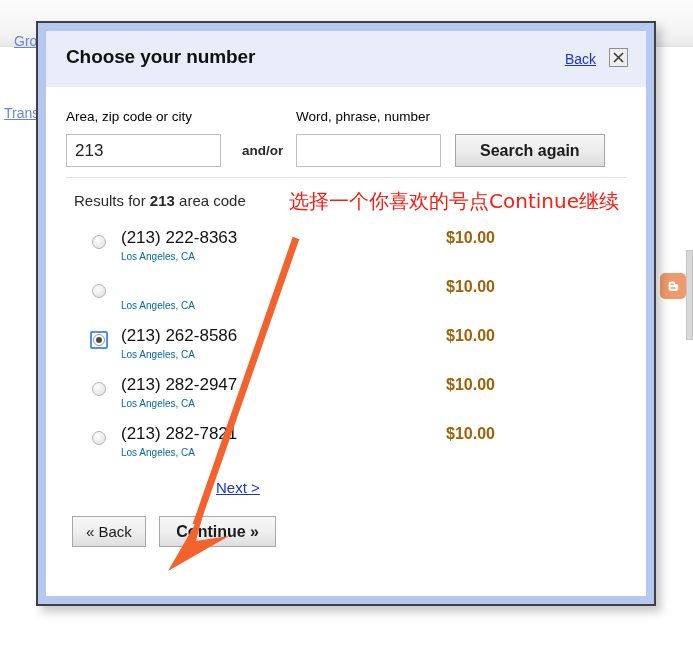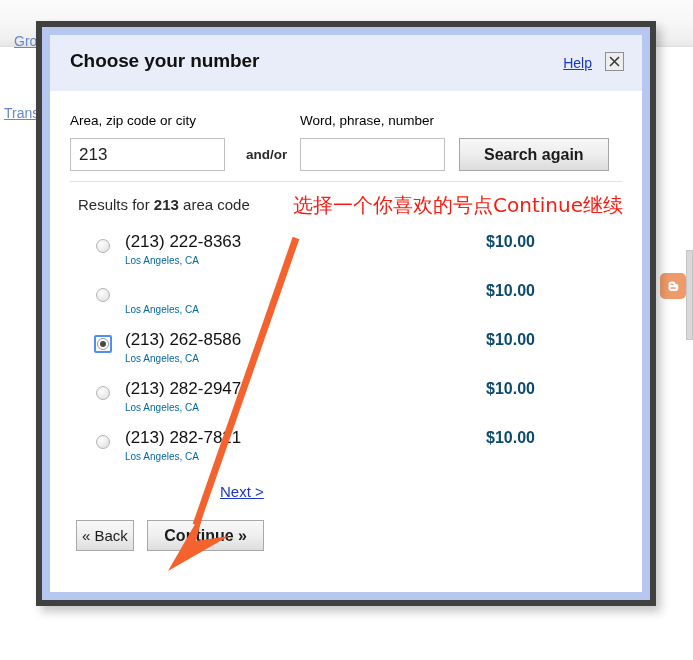--- a/index.html
+++ b/index.html
@@ -61,21 +61,21 @@
 
   
   #dialog {
     position: absolute;
     left: 36px;
     top: 21px;
     width: 620px;
     height: 585px;
     box-sizing: border-box;
     background: #b6c8ef;
-    border: 6px solid #404040;
+    border: 2px solid #404040;
     padding: 8px;
     box-shadow: 5px 6px 9px rgba(0,0,0,0.22);
   }
   #dialog-inner {
     width: 100%;
     height: 100%;
     background: #ffffff;
     box-sizing: border-box;
     position: relative;
     overflow: hidden;
@@ -279,22 +279,21 @@
     top: 22px;
     font-size: 10px;
     color: #0369a1;
   }
   .result-price {
     position: absolute;
     left: 400px;
     top: 0px;
     font-size: 16px;
     font-weight: bold;
-    color: #0c4a6e;
-    margin-left: 36px;
+    color: #a16207;
   }
 
   #next-link {
     position: absolute;
     left: 170px;
     top: 448px;
     font-size: 15px;
     color: #1a35c8;
     text-decoration: underline;
     cursor: pointer;
@@ -308,21 +307,21 @@
   .footer-button {
     display: inline-block;
     vertical-align: top;
     box-sizing: border-box;
     font-family: "Liberation Sans", sans-serif;
     background: linear-gradient(to bottom, #f8f8f8 0%, #efefef 50%, #dedede 100%);
     border: 1px solid #a8a8a8;
     color: #1b1b1b;
     cursor: pointer;
     height: 31px;
-    padding: 0 5px;
+    padding: 0 13px;
   }
   #back-button { font-size: 15px; font-weight: normal; }
   #continue-button { font-size: 16px; font-weight: bold; margin-left: 9px; padding: 0 16px; }
 
   
   #arrow-overlay {
     position: absolute;
     left: 0; top: 0;
     width: 693px; height: 660px;
     pointer-events: none;
@@ -344,21 +343,21 @@
   </div>
 
   <div id="bg-rightstrip"></div>
 </div>
 
 <div id="dialog">
   <div id="dialog-inner">
 
     <div id="dialog-header">
       <div id="dialog-title">Choose your number</div>
-      <a id="help-link">Help</a>
+      <a id="help-link">Back</a>
       <div id="close-button">
         <svg width="13" height="13" viewBox="0 0 13 13" aria-hidden="true">
           <path d="M2 2 L11 11 M11 2 L2 11" stroke="#3a3a3a" stroke-width="1.6" fill="none"></path>
         </svg>
       </div>
     </div>
 
     <div id="dialog-body">
 
       <div id="search-row">

